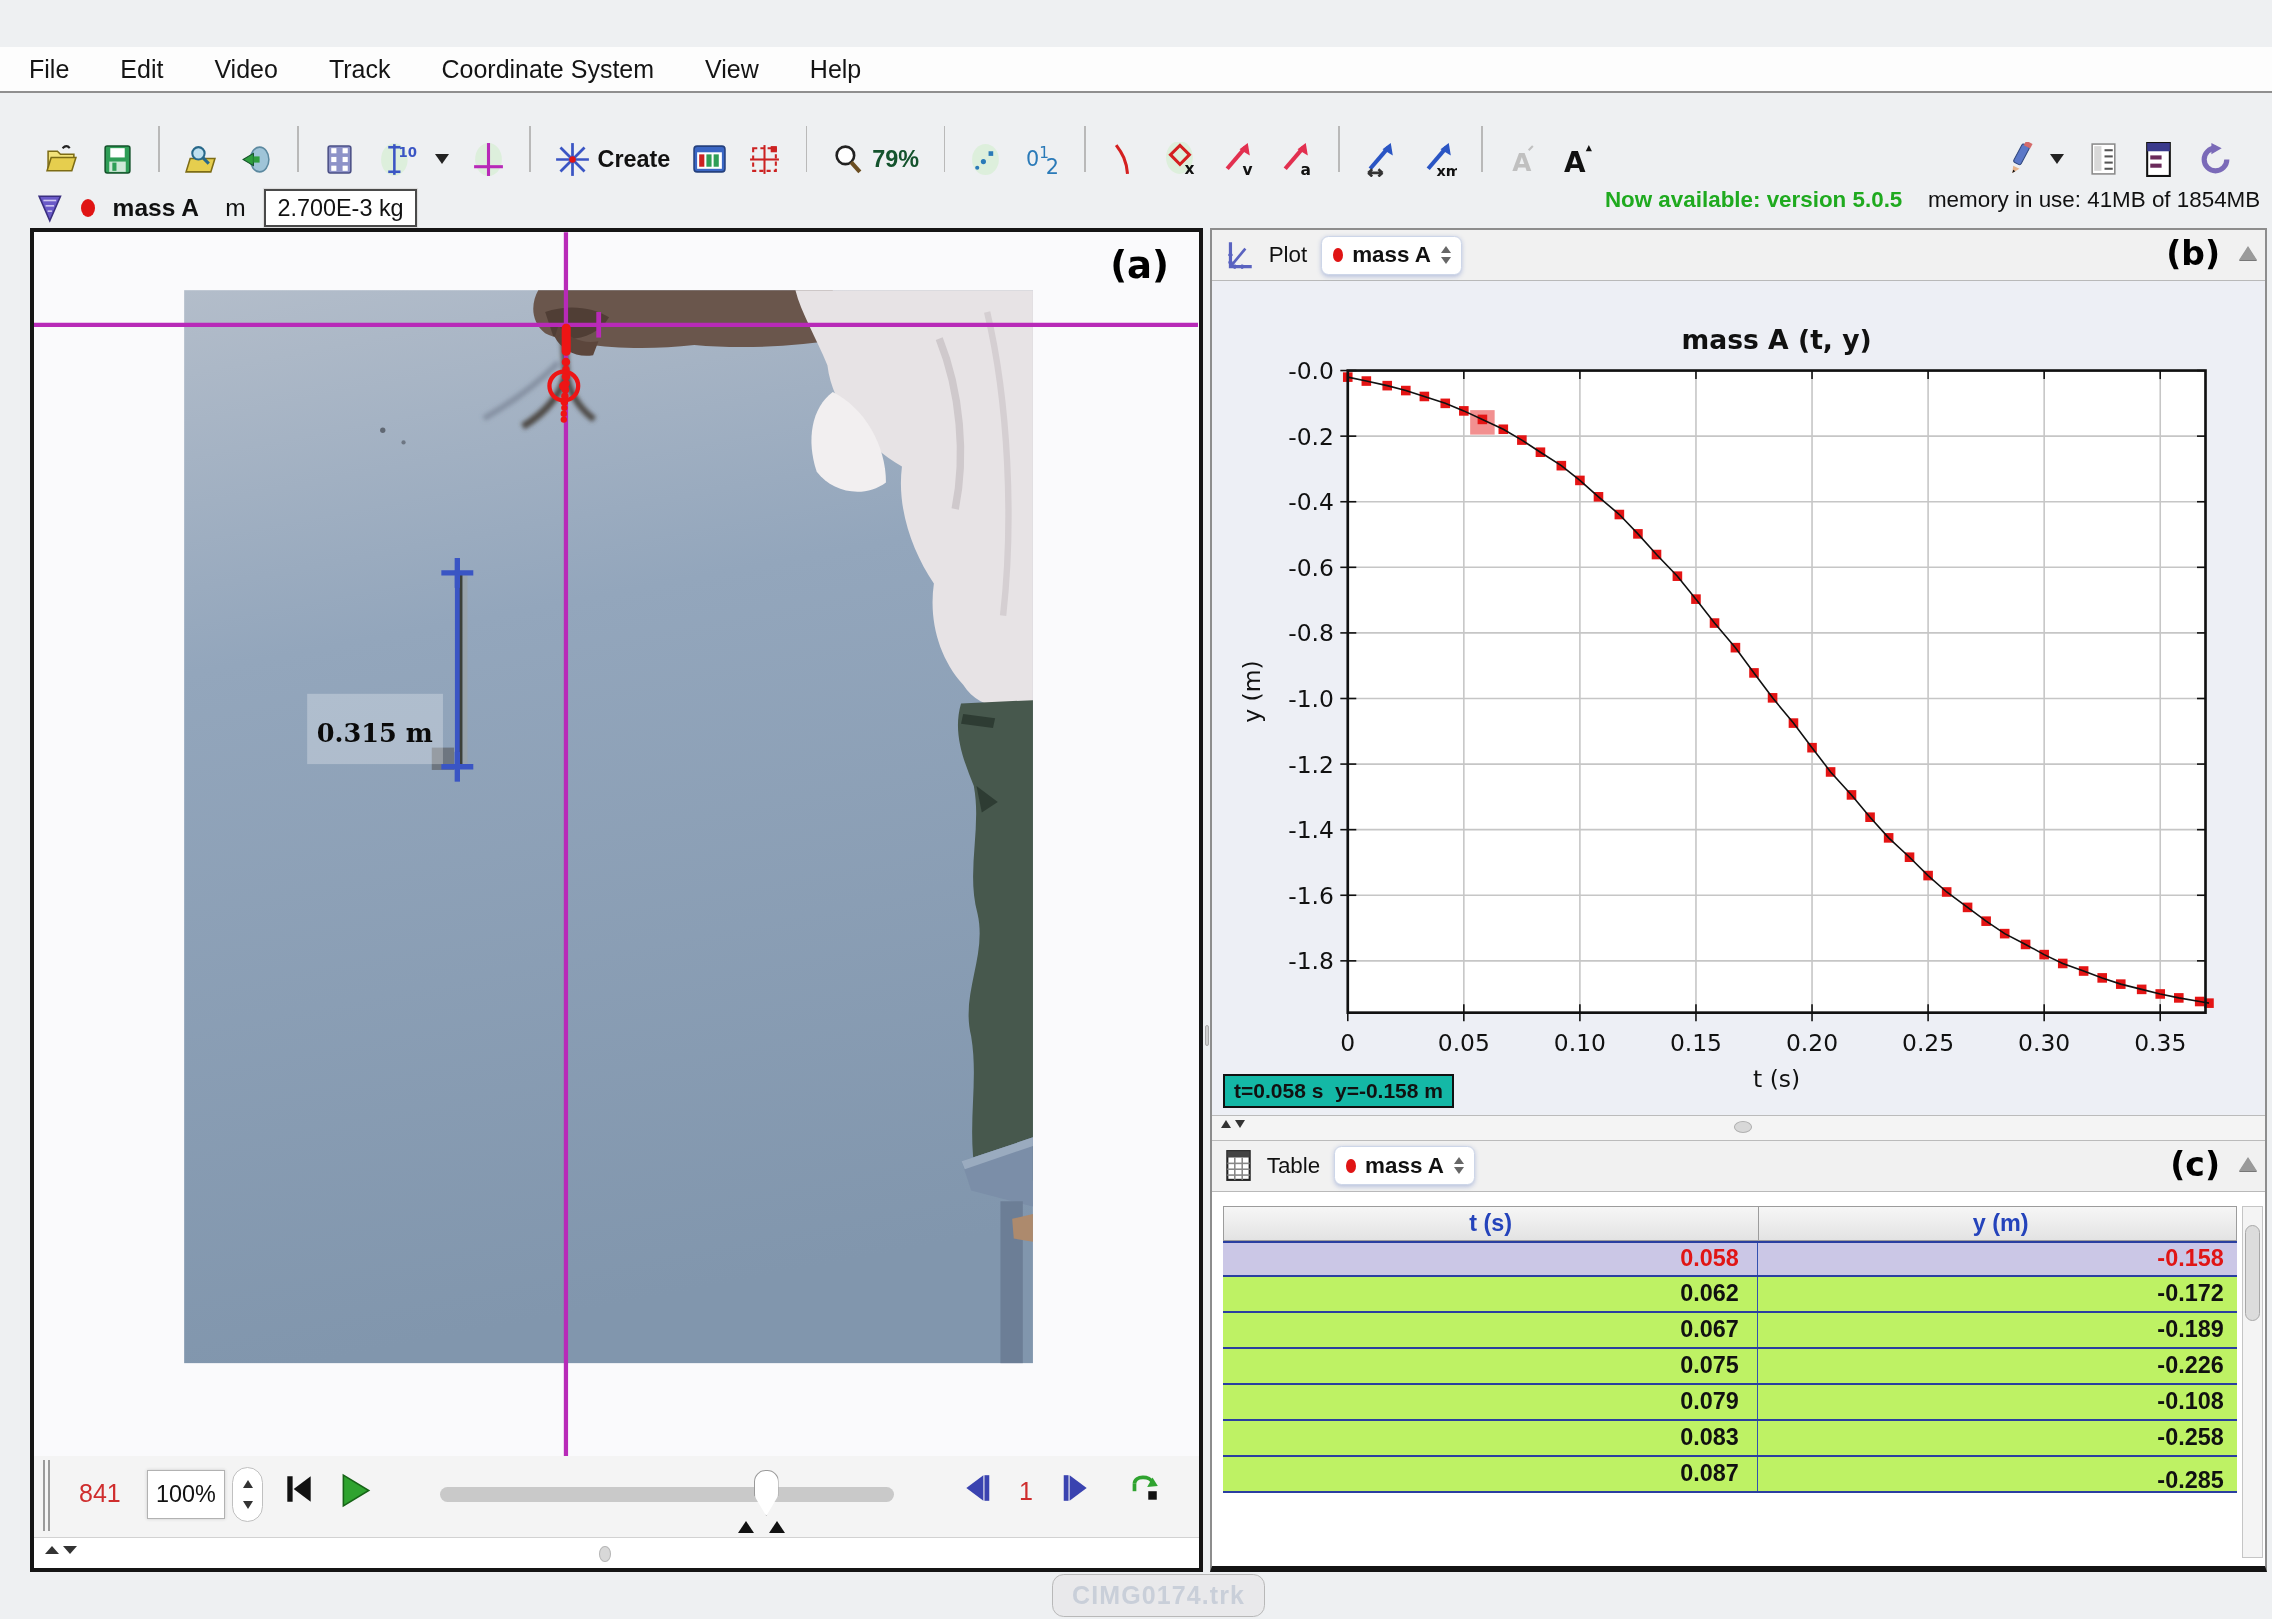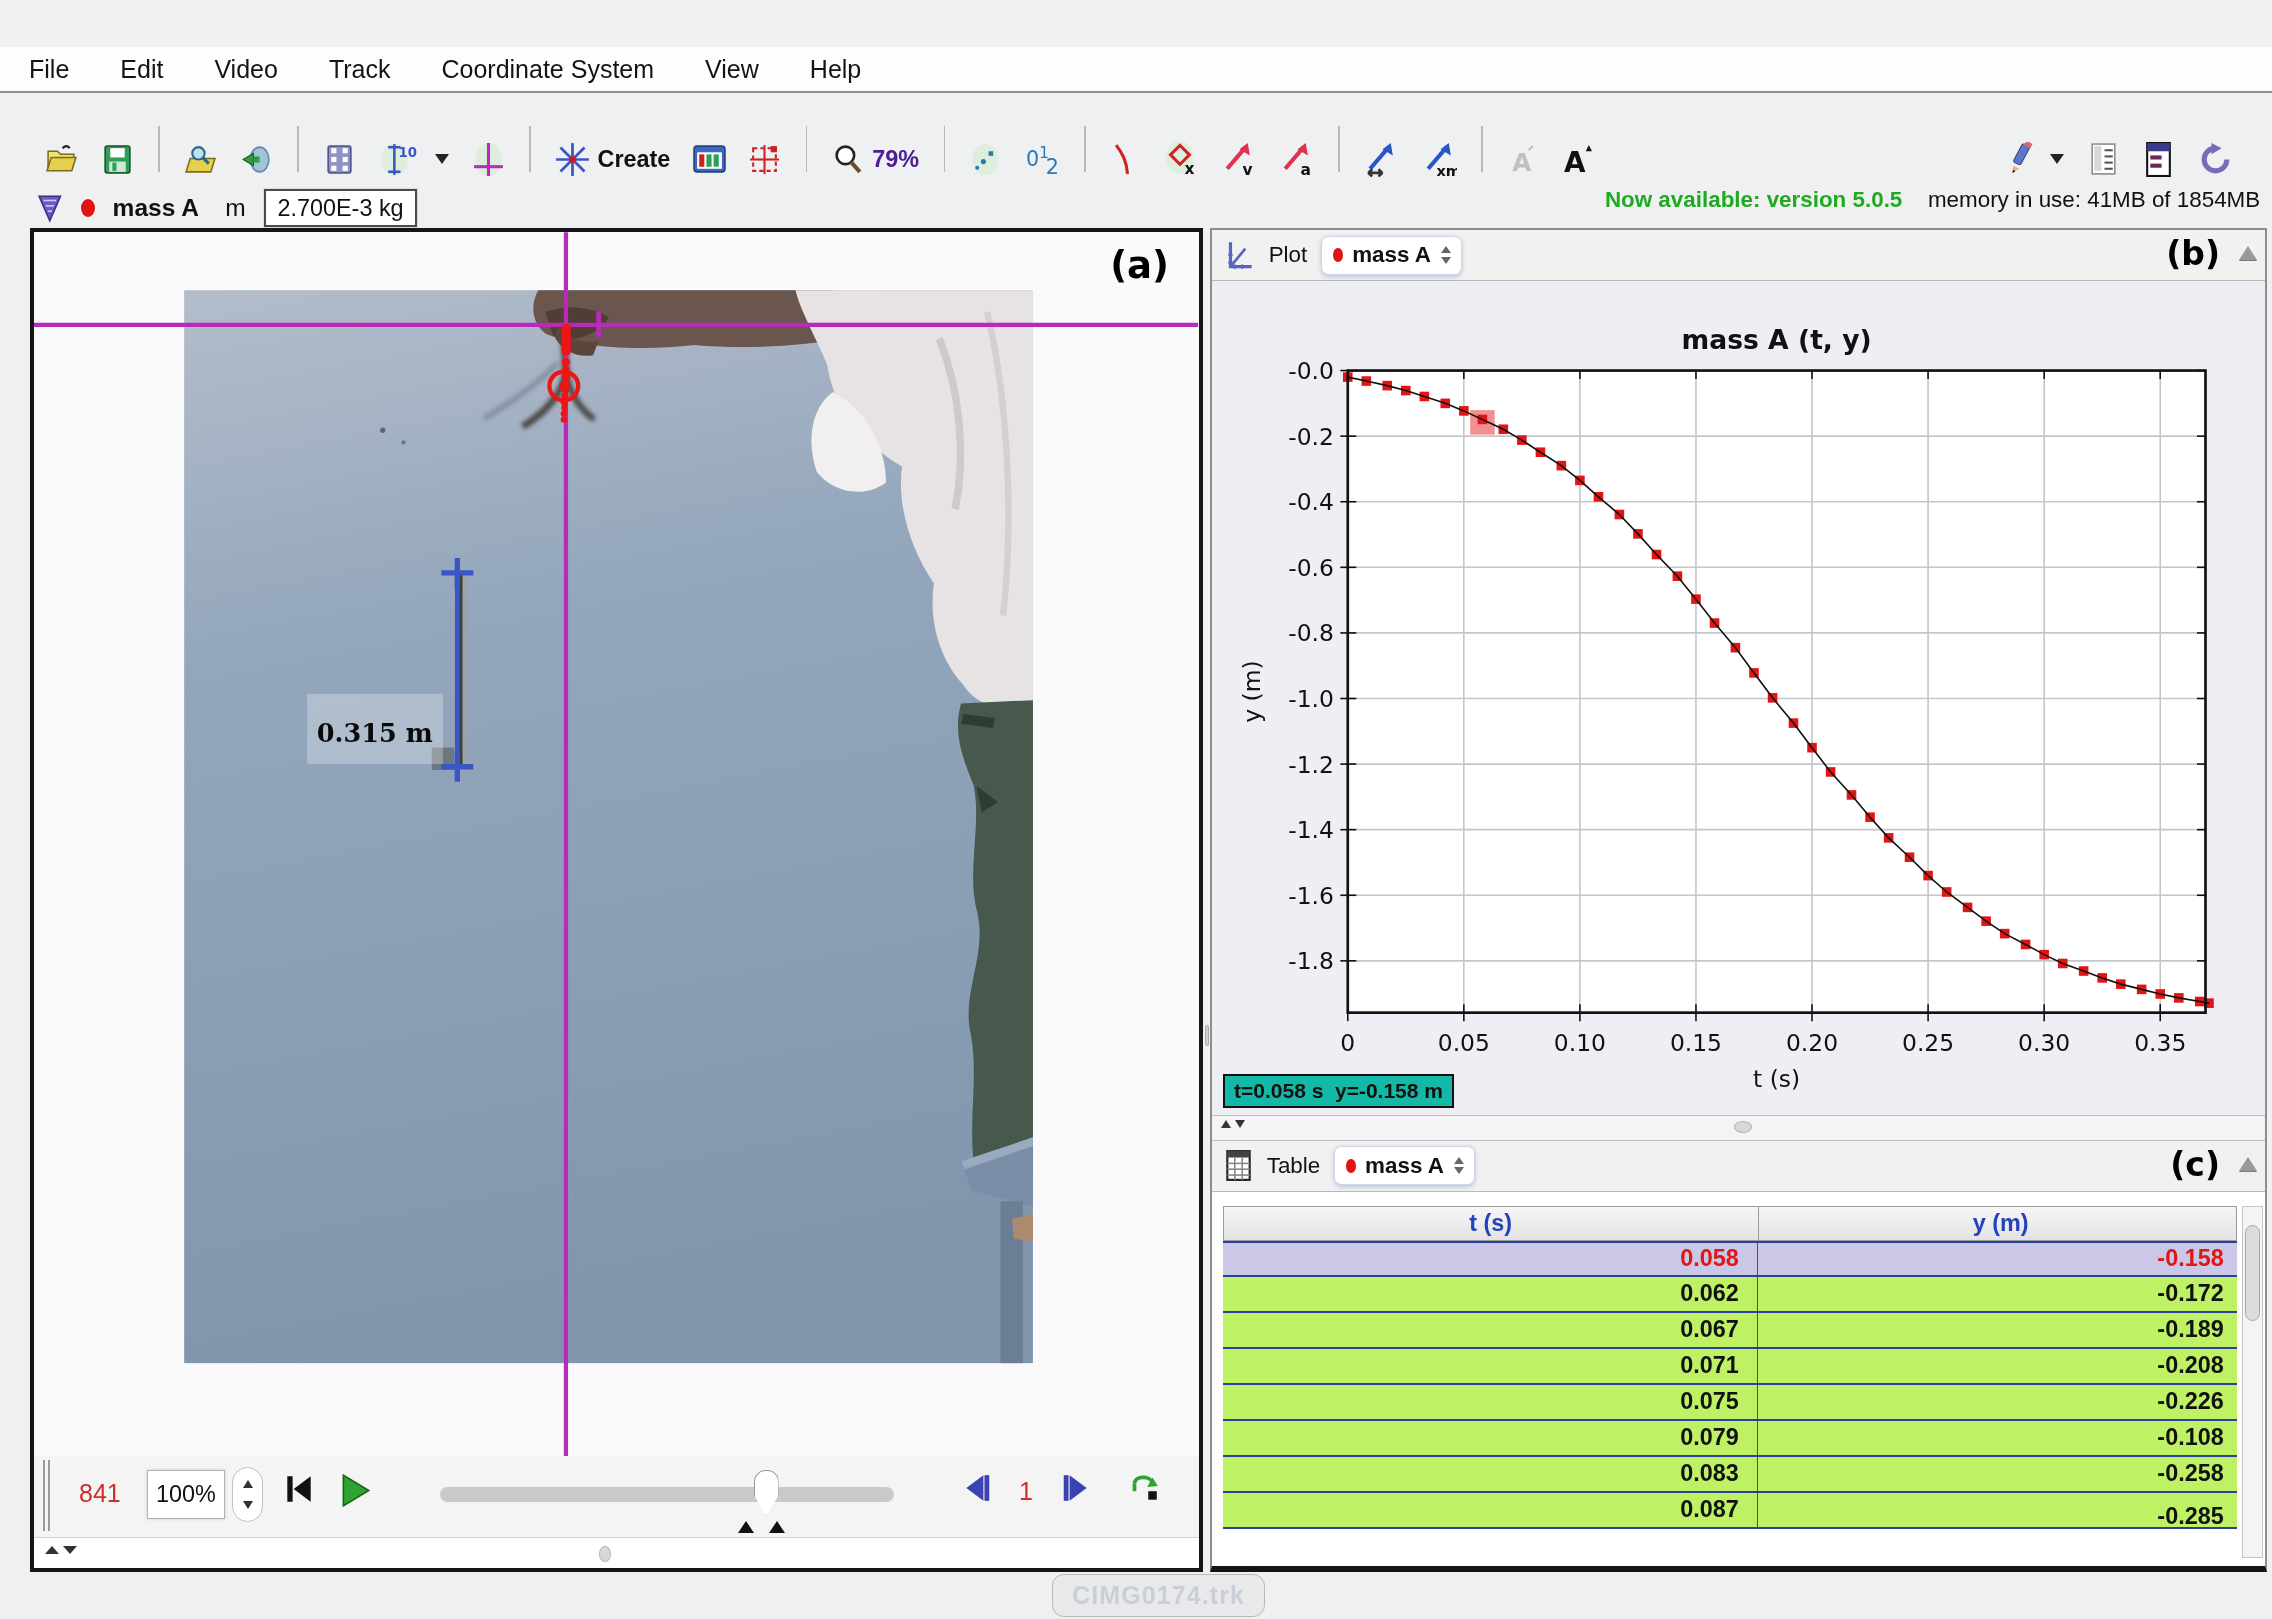--- a/index.html
+++ b/index.html
@@ -10,21 +10,21 @@
   .menubar{position:absolute;left:0;top:47px;width:100%;height:46px;background:#fdfdfd;border-bottom:2.7px solid #8f8f8f;display:flex;align-items:center;padding-left:29px;gap:51px;font-size:25px;font-weight:500;color:#141414;}
   .menubar span{cursor:default;}
 
   
   .toolbar{position:absolute;left:42px;top:119px;height:59px;display:flex;align-items:center;gap:16px;}
   .toolbar-right{position:absolute;right:37px;top:119px;height:59px;display:flex;align-items:center;gap:18px;}
   .tbtn{display:flex;align-items:center;gap:7.5px;padding:3.2px;border-radius:4.3px;margin-top:21px;}
   .tsep{width:1.6px;height:46px;background:#b9b9b9;margin:0 5.3px;}
   .tbtn svg{display:block;}
   .tlabel{font-size:23.4px;font-weight:bold;color:#111;}
-  .zoomlabel{font-size:23.4px;font-weight:bold;color:#4c1d95;}
+  .zoomlabel{font-size:23.4px;font-weight:bold;color:#14532d;}
   .ddarrow{width:0;height:0;border-left:7.5px solid transparent;border-right:7.5px solid transparent;border-top:10.7px solid #222;margin-left:3.2px;}
 
   
   .trackbar{position:absolute;left:37px;top:184px;height:48px;display:flex;align-items:center;gap:18px;}
   .track-dot{width:14px;height:18px;border-radius:50%;background:#e01414;}
   .trackname{font-size:24.5px;font-weight:bold;color:#111;}
   .paramlabel{font-size:24.5px;color:#111;margin-left:8.5px;}
   .parambox{border:2.1px solid #4a4a4a;background:#fff;padding:3.2px 11.7px;font-size:23.4px;color:#111;box-shadow:0 0 0 1.1px #ddd;}
   .statusline{position:absolute;right:12.8px;top:187px;display:flex;gap:25.6px;align-items:center;font-size:22.4px;}
   .status-green{font-weight:bold;}
@@ -657,24 +657,20 @@
           </div>
           <div class="trow">
             <div class="tcell" style="width: 535px;">0.062</div>
             <div class="tcell" style="width: 484px; border-right: none;">-0.172</div>
           </div>
           <div class="trow">
             <div class="tcell" style="width: 535px;">0.067</div>
             <div class="tcell" style="width: 484px; border-right: none;">-0.189</div>
           </div>
           <div class="trow">
-            <div class="tcell" style="width: 535px;">0.071</div>
-            <div class="tcell" style="width: 484px; border-right: none;">-0.208</div>
-          </div>
-          <div class="trow">
             <div class="tcell" style="width: 535px;">0.075</div>
             <div class="tcell" style="width: 484px; border-right: none;">-0.226</div>
           </div>
           <div class="trow">
             <div class="tcell" style="width: 535px;">0.079</div>
             <div class="tcell" style="width: 484px; border-right: none;">-0.108</div>
           </div>
           <div class="trow">
             <div class="tcell" style="width: 535px;">0.083</div>
             <div class="tcell" style="width: 484px; border-right: none;">-0.258</div>

